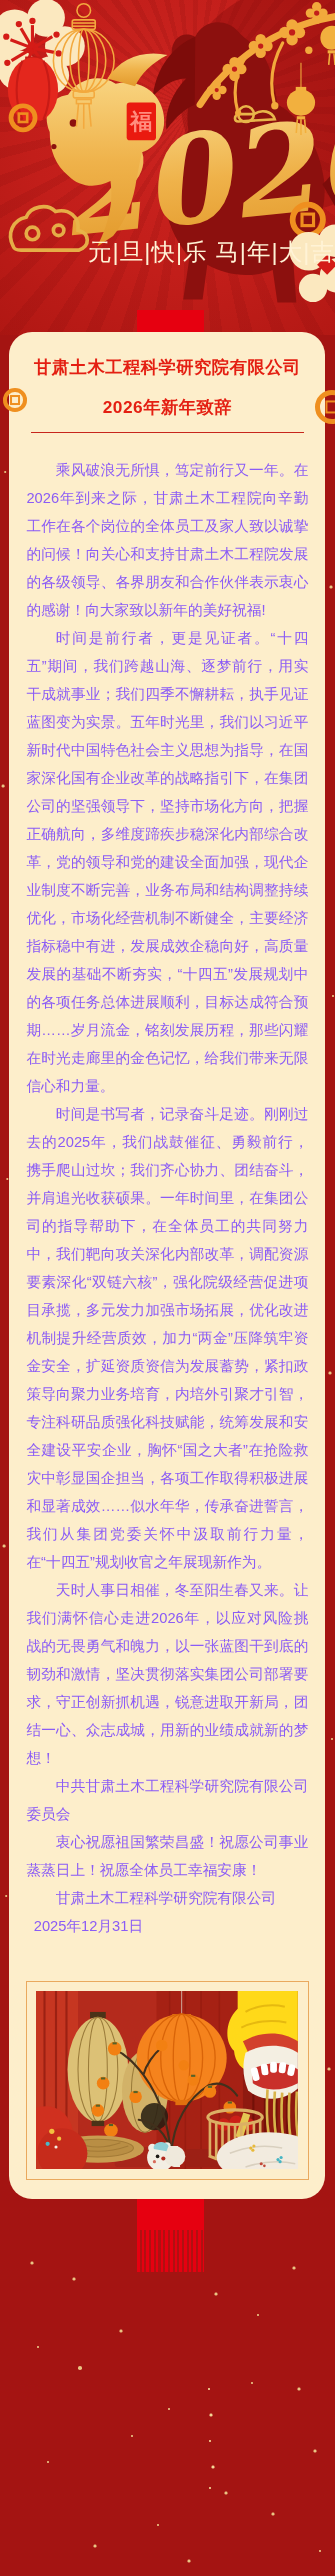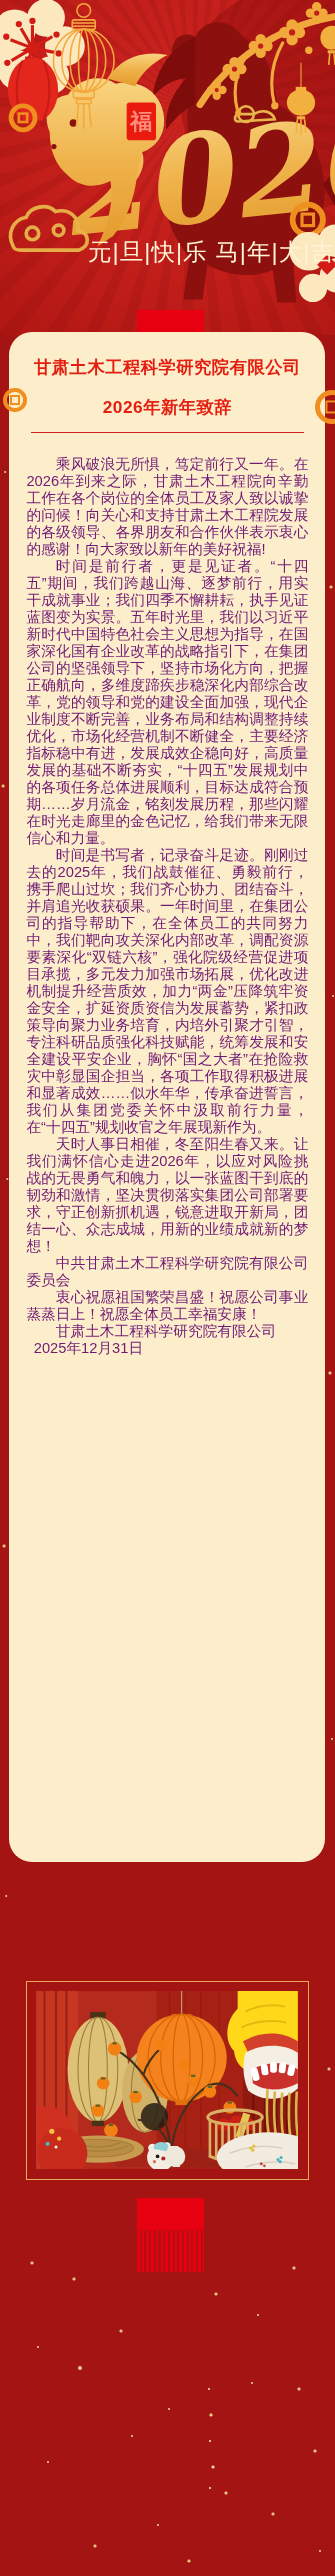--- a/index.html
+++ b/index.html
@@ -28,26 +28,26 @@
       328px 2068px 0 0.5px #e9c583,31px 2262px 0 0.5px #e9c583,79px 2367px 0 1px #e9c583,
       47px 2461px 0 0 #e9c583,120px 2330px 0 0.5px #e9c583,168px 2408px 0 0 #e9c583,
       215px 2293px 0 0.5px #e9c583,251px 2382px 0 0 #e9c583,293px 2267px 0 0.5px #e9c583,
       314px 2450px 0 0.5px #e9c583,157px 2524px 0 0 #e9c583,94px 2545px 0 0.5px #e9c583,
       272px 2513px 0 0.5px #e9c583,37px 2346px 0 0 #e9c583,225px 2492px 0 0.5px #e9c583,
       319px 2550px 0 0 #e9c583,188px 2560px 0 0.5px #e9c583,131px 2435px 0 0 #e9c583,
       73px 2278px 0 0.5px #e9c583,257px 2314px 0 0 #e9c583,298px 2388px 0 0.5px #e9c583,
       208px 2388px 0 0 #f4d695,210px 2414px 0 0.5px #f4d695,209px 2440px 0 0 #f4d695,
       212px 2466px 0 0.5px #f4d695,209px 2487px 0 0 #f4d695;}
   
-  .card{position:absolute;left:9.4px;top:332px;width:316px;height:1530px;background:#fdeecb;
+  .card{position:absolute;left:9.4px;top:332px;width:316px;height:1867px;background:#fdeecb;
         border-radius:23px;z-index:2;box-sizing:border-box;padding:24px 17px 0;}
   .title{color:#e41f12;font-weight:bold;font-size:17.3px;text-align:center;letter-spacing:0.5px;line-height:1.3;}
   .title2{margin-top:18px;}
   .divider{height:1.6px;background:#c7251c;margin:12.6px 4.2px 0;}
-  .body-copy{margin-top:23px;color:#701a75;font-size:14.7px;line-height:17px;text-align:justify;}
+  .body-copy{margin-top:23px;color:#8b5cf6;font-size:14.7px;line-height:28px;text-align:justify;}
   .body-copy p{margin:0;text-indent:2em;}
   .body-copy p.date-line{text-indent:.5em;}
   
   .coin{position:absolute;border-radius:50%;border:4.2px solid #ef8f1f;z-index:3;background:transparent;}
   .coin::before{content:"";position:absolute;left:50%;top:50%;width:38%;height:38%;
                 transform:translate(-50%,-50%);border:2.1px solid #ef8f1f;}
   .coin-left{left:3.1px;top:388px;width:15.7px;height:15.7px;}
   .coin-right{left:315px;top:390px;width:24px;height:24px;border-width:5.2px;}
   
   .photo-frame{position:absolute;left:17px;top:1649px;width:283px;height:199px;

